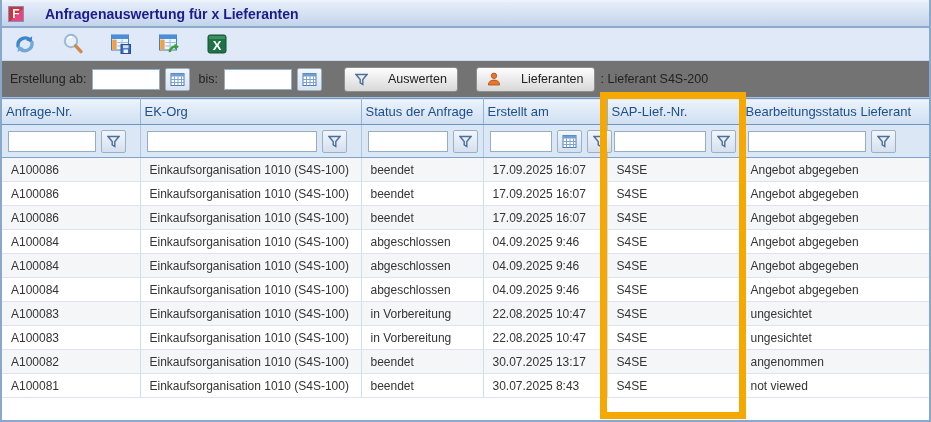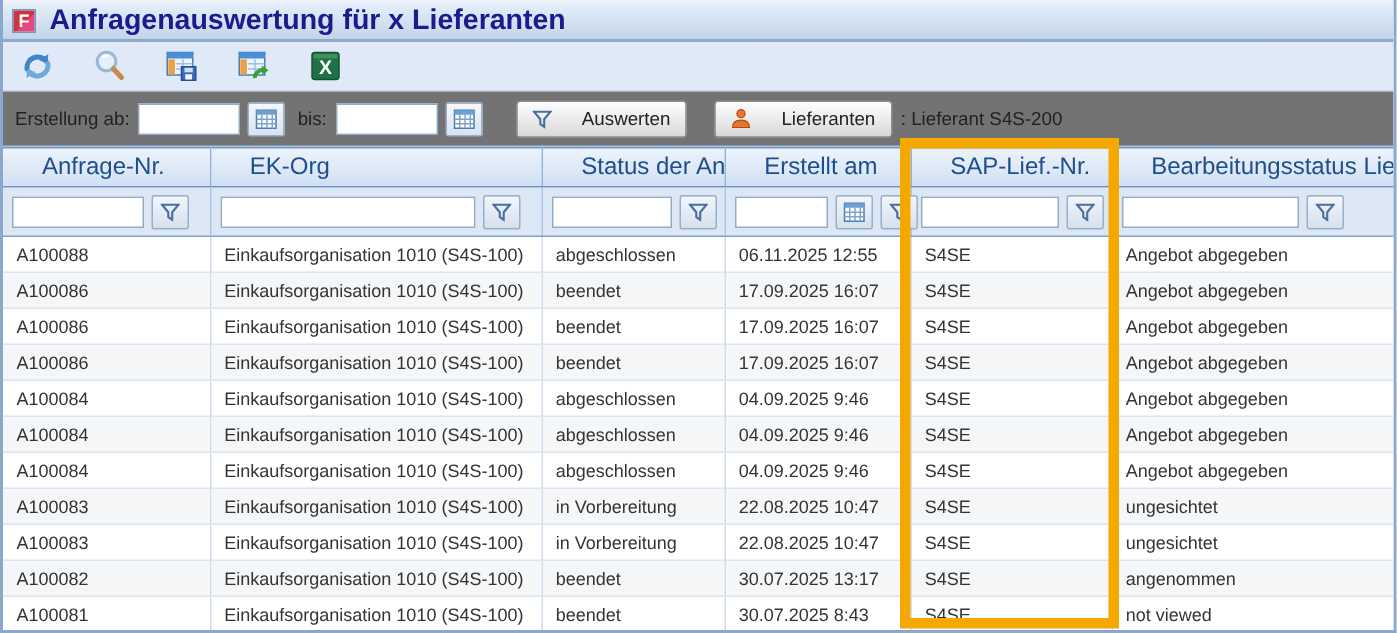--- a/index.html
+++ b/index.html
@@ -14,21 +14,21 @@
     height: 28px; display: flex; align-items: center; gap: 9px; padding: 0 6px;
     background: linear-gradient(#e6eefa, #c3d4ea);
     border-top: 2px solid #eef3fb; border-bottom: 2px solid #8fa9cc;
   }
   .app-logo {
     width: 16px; height: 16px; position: relative; border: 1px solid #7d94b5;
     background: linear-gradient(135deg, #cf3340 55%, #e8477e 55%);
     display: flex; align-items: center; justify-content: center;
   }
   .app-logo span { color: #fff; font-weight: bold; font-size: 12px; line-height: 1; }
-  .title-text { color: #1b1b8e; font-weight: bold; font-size: 19px; }
+  .title-text { color: #1b1b8e; font-weight: bold; font-size: 14px; margin-left: 12px; }
   
   .toolbar {
     height: 33px; display: flex; align-items: center; gap: 22px; padding: 0 10px;
     background: #dfe9f8; border-bottom: 1px solid #c6d7ee;
   }
   .tbtn { width: 26px; height: 26px; display: flex; align-items: center; justify-content: center; cursor: pointer; }
   
   .filterbar {
     height: 37px; display: flex; align-items: center; padding: 0 8px;
     background: #737373; border-bottom: 1px solid #a9c2de; font-size: 12.5px; color: #222;
@@ -45,21 +45,21 @@
   .push-btn {
     height: 25px; display: inline-flex; align-items: center; gap: 20px; padding: 0 10px;
     background: linear-gradient(#fefefe, #d8d8d8); border: 1px solid #8f8f8f; border-radius: 3px;
     font-size: 12.5px; color: #222; cursor: pointer; white-space: nowrap;
   }
   .sep24 { width: 22px; } .sep18 { width: 18px; } .sep8 { width: 8px; }
   .supplier-text { margin-left: 6px; font-size: 12.5px; color: #222; }
   
   table { border-collapse: collapse; table-layout: fixed; width: 927px; font-size: 12px; }
   thead tr.hdr th {
-    height: 26px; text-align: left; padding: 0 0 0 26px; font-weight: normal; font-size: 16px;
+    height: 26px; text-align: left; padding: 0 0 0 4px; font-weight: normal; font-size: 13px;
     color: #1f4e8c; background: linear-gradient(#ecf3fb, #cfdff2);
     border-top: 1px solid #6d94c4; border-bottom: 1px solid #6d94c4; border-right: 1px solid #93b4d8;
     white-space: nowrap; overflow: hidden;
   }
   thead tr.flt td {
     height: 33px; background: #dce7f5; border-bottom: 1px solid #7fa3cc; border-right: 1px solid #aec6e2;
     padding: 0 4px 0 6px; white-space: nowrap;
   }
   thead tr.flt input {
     height: 21px; border: 1px solid #96adc6; background: #fff; vertical-align: middle;
@@ -242,28 +242,20 @@
         <td>
           <input class="fw6" type="text" value="" style=""><span class="fbtn">
               <svg width="13" height="13" viewBox="0 0 13 13">
                 <path d="M1 1.5 h11 L7.8 6.5 V11.5 L5.2 9.8 V6.5 Z" fill="none" stroke="#4a6f9c" stroke-width="1.4"></path>
               </svg>
             </span>
         </td>
       </tr>
     </thead>
     <tbody>
-        <tr class="odd">
-          <td>A100088</td>
-          <td>Einkaufsorganisation 1010 (S4S-100)</td>
-          <td>abgeschlossen</td>
-          <td>06.11.2025 12:55</td>
-          <td>S4SE</td>
-          <td>Angebot abgegeben</td>
-        </tr>
         <tr class="even">
           <td>A100086</td>
           <td>Einkaufsorganisation 1010 (S4S-100)</td>
           <td>beendet</td>
           <td>17.09.2025 16:07</td>
           <td>S4SE</td>
           <td>Angebot abgegeben</td>
         </tr>
         <tr class="odd">
           <td>A100086</td>

